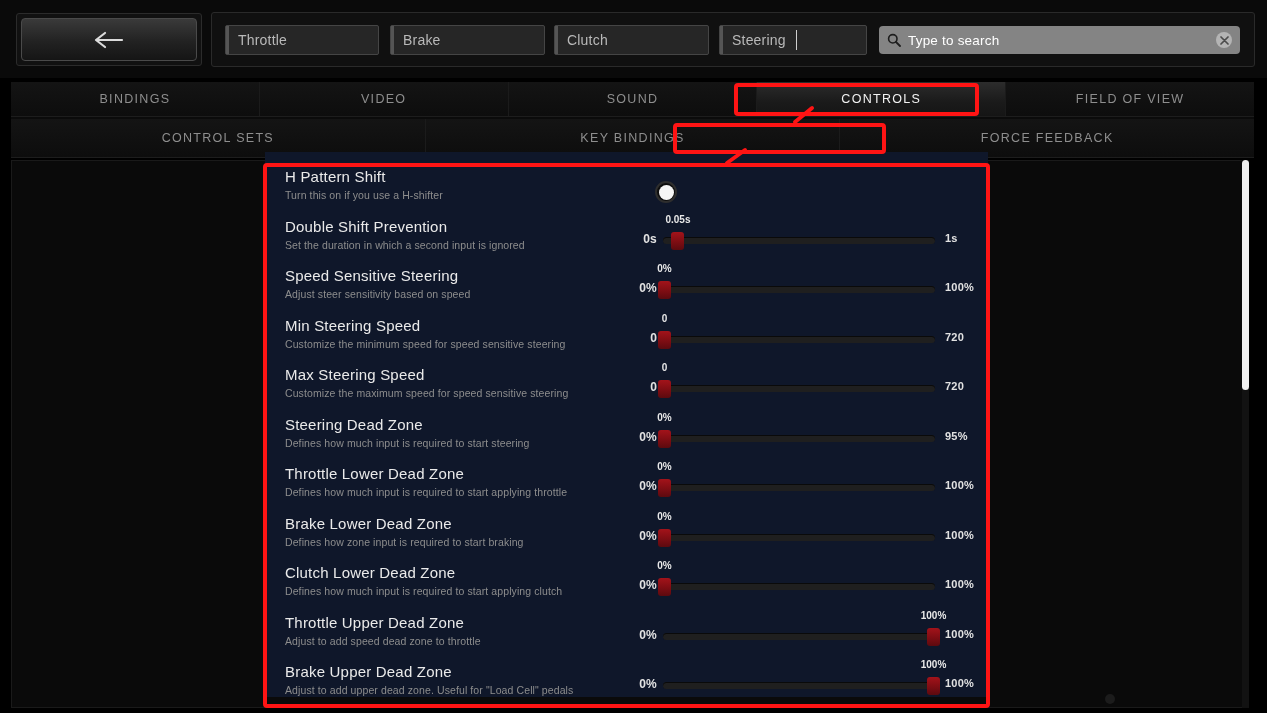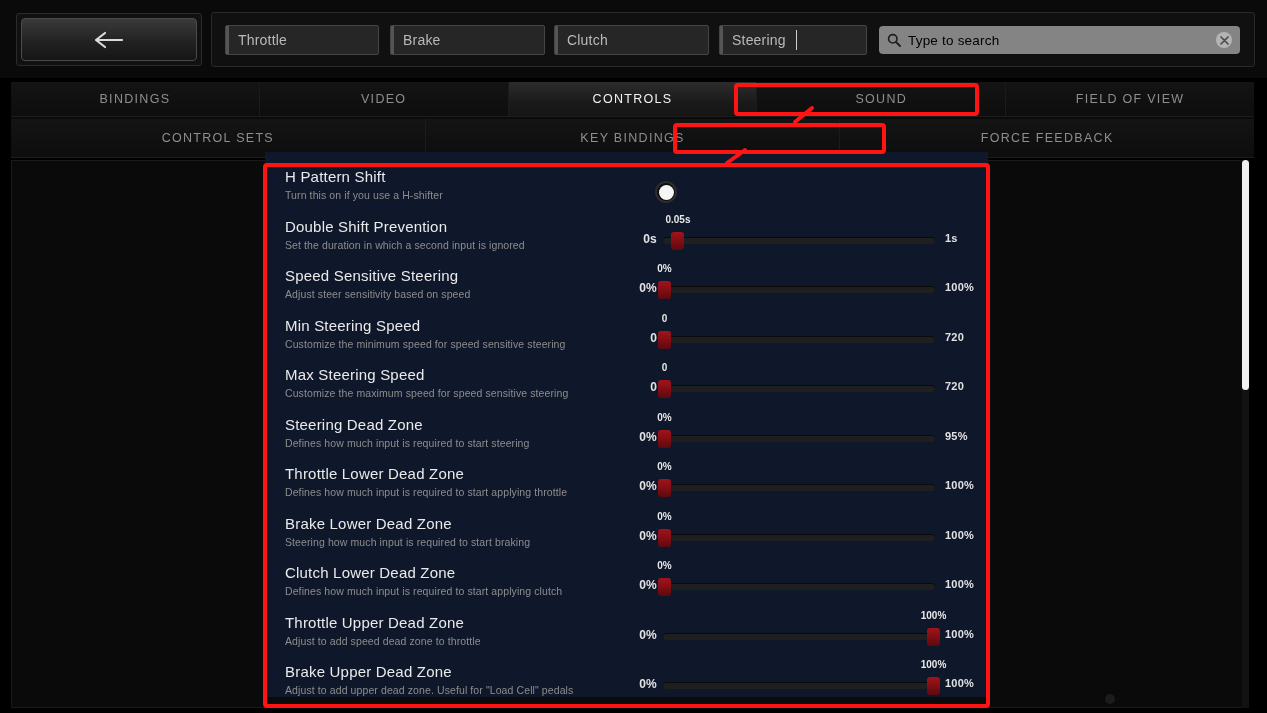--- a/index.html
+++ b/index.html
@@ -46,21 +46,21 @@
   .caret {
     width: 1px; height: 20px; background: #cfcfcf; margin-left: 10px;
   }
   .search-box {
     position: absolute; left: 879px; top: 26px; width: 361px; height: 28px;
     background: #848484; border-radius: 4px; display:flex; align-items:center;
     padding: 0 8px; cursor: text;
   }
   .search-box .magn { width: 14px; height: 14px; flex: 0 0 14px; }
   .search-box .sph {
-    color: #000000; font-size: 13.5px; margin-left: 7px; flex: 1;
+    color: #ffffff; font-size: 13.5px; margin-left: 7px; flex: 1;
     white-space: nowrap; letter-spacing:.2px;
   }
   .clear-x {
     width: 16px; height: 16px; border-radius: 50%; background: #b4b4b4;
     display:flex; align-items:center; justify-content:center; cursor:pointer;
     flex: 0 0 16px;
   }
   .clear-x svg { width: 9px; height: 9px; }
 
   
@@ -215,25 +215,25 @@
 
   <div class="tabs-frame"></div>
 
   <div class="tabrow1">
     <div class="tab">
         <span>BINDINGS</span>
       </div>
     <div class="tab">
         <span>VIDEO</span>
       </div>
+    <div class="tab">
+        <span>SOUND</span>
+      </div>
     <div class="tab active">
         <span>CONTROLS</span>
-      </div>
-    <div class="tab">
-        <span>SOUND</span>
       </div>
     <div class="tab">
         <span>FIELD OF VIEW</span>
       </div>
   </div>
 
   <div class="tabrow2">
     <div class="tab">
         <span>CONTROL SETS</span>
       </div>
@@ -317,21 +317,21 @@
           <div class="slider">
             <div class="sl-min" style="left: 346px;">0%</div>
             <div class="sl-track"></div>
             <div class="sl-handle" style="left: 393px;"></div>
             <div class="sl-val" style="left: 399.5px;">0%</div>
             <div class="sl-max" style="left: 680px;">100%</div>
           </div>
         </div>
         <div class="row" style="top: 354.5px;">
           <div class="title">Brake Lower Dead Zone</div>
-          <div class="desc">Steering how much input is required to start braking</div>
+          <div class="desc">Defines how zone input is required to start braking</div>
           <div class="slider">
             <div class="sl-min" style="left: 346px;">0%</div>
             <div class="sl-track"></div>
             <div class="sl-handle" style="left: 393px;"></div>
             <div class="sl-val" style="left: 399.5px;">0%</div>
             <div class="sl-max" style="left: 680px;">100%</div>
           </div>
         </div>
         <div class="row" style="top: 404px;">
           <div class="title">Clutch Lower Dead Zone</div>

